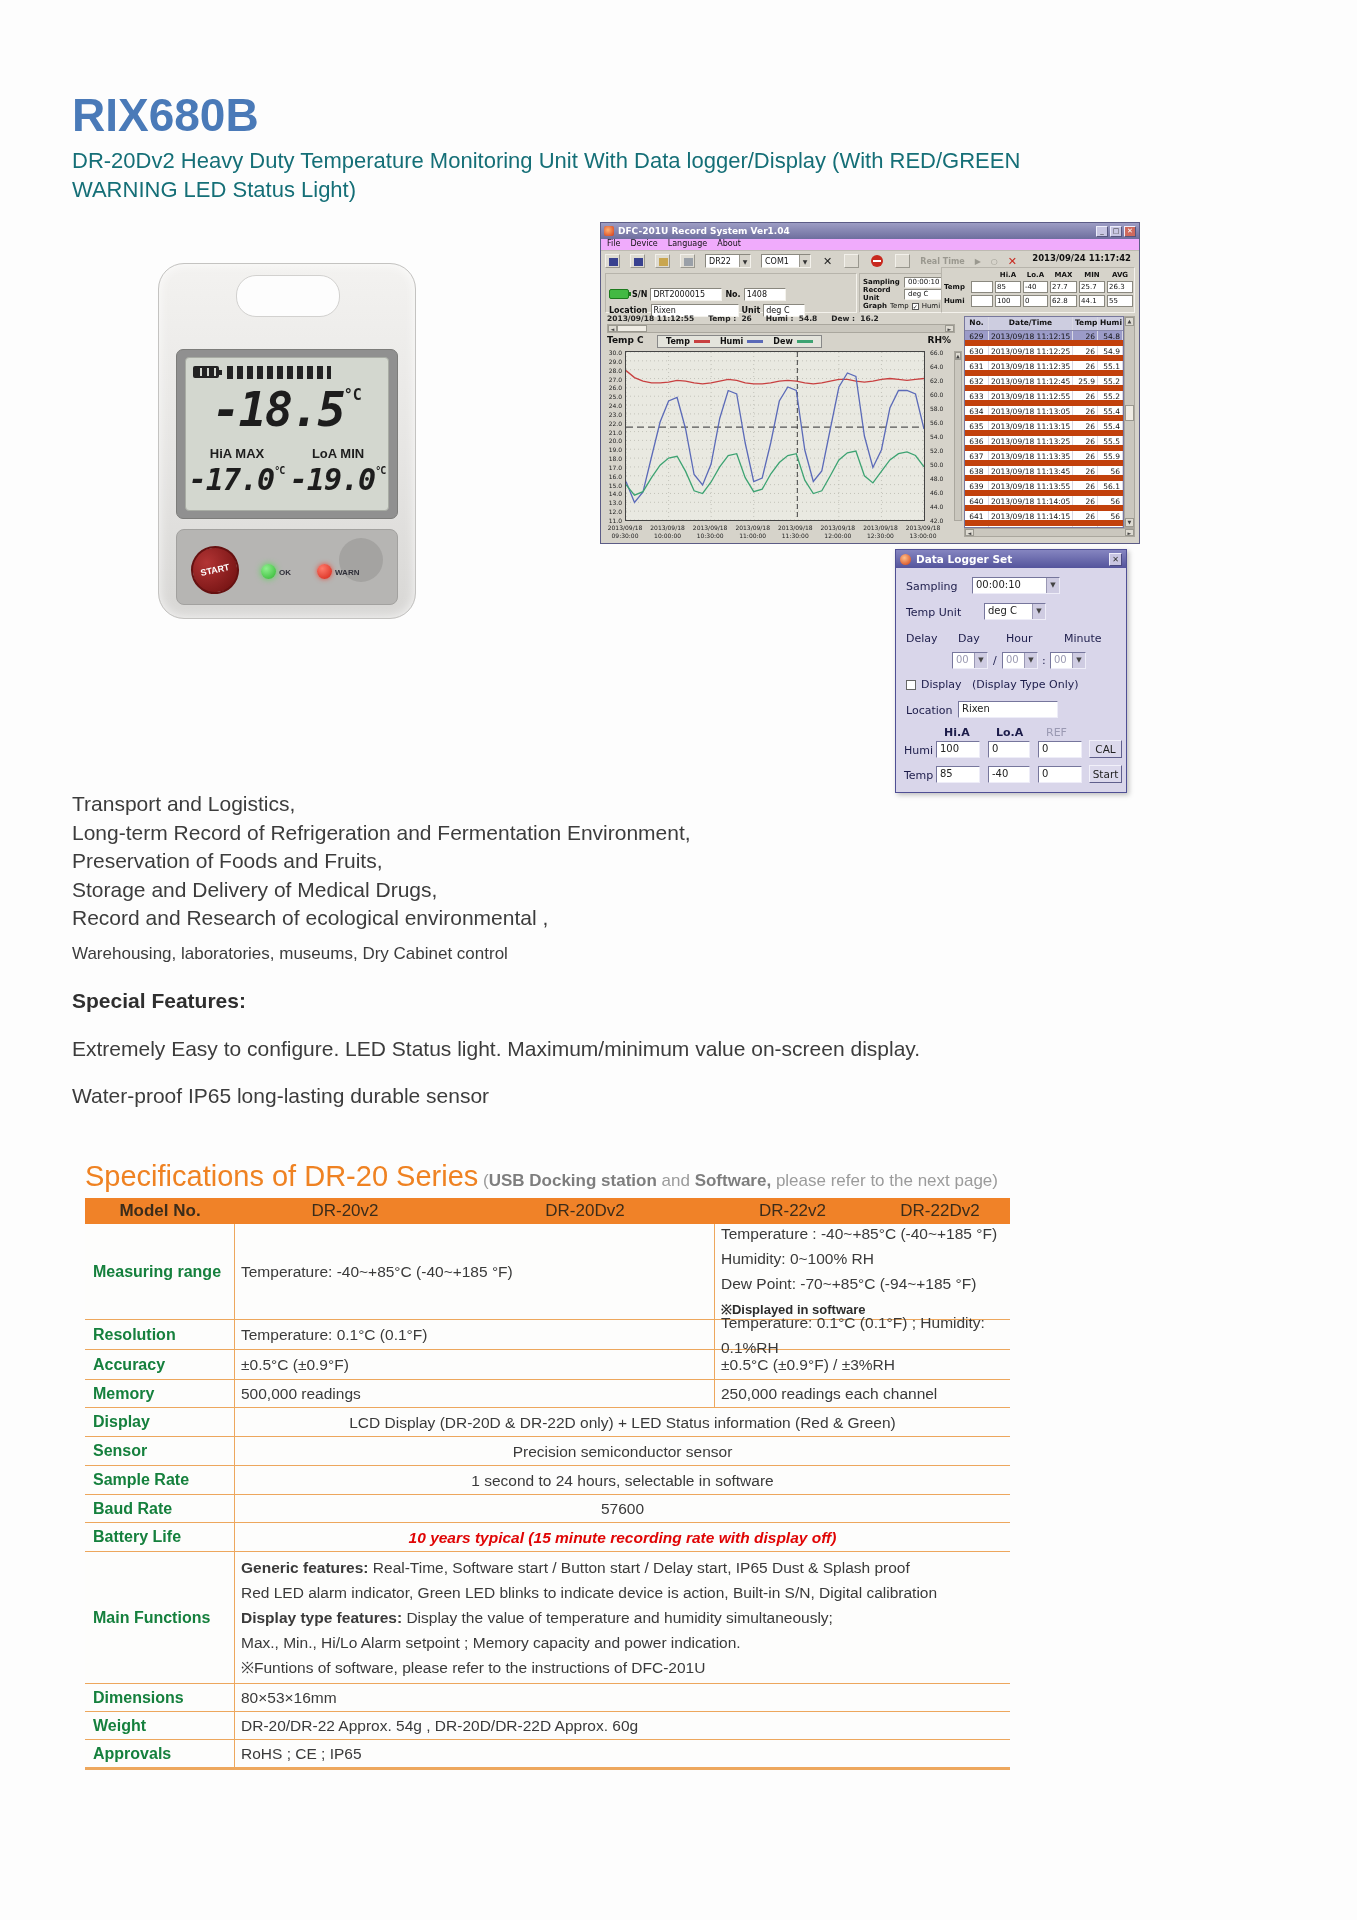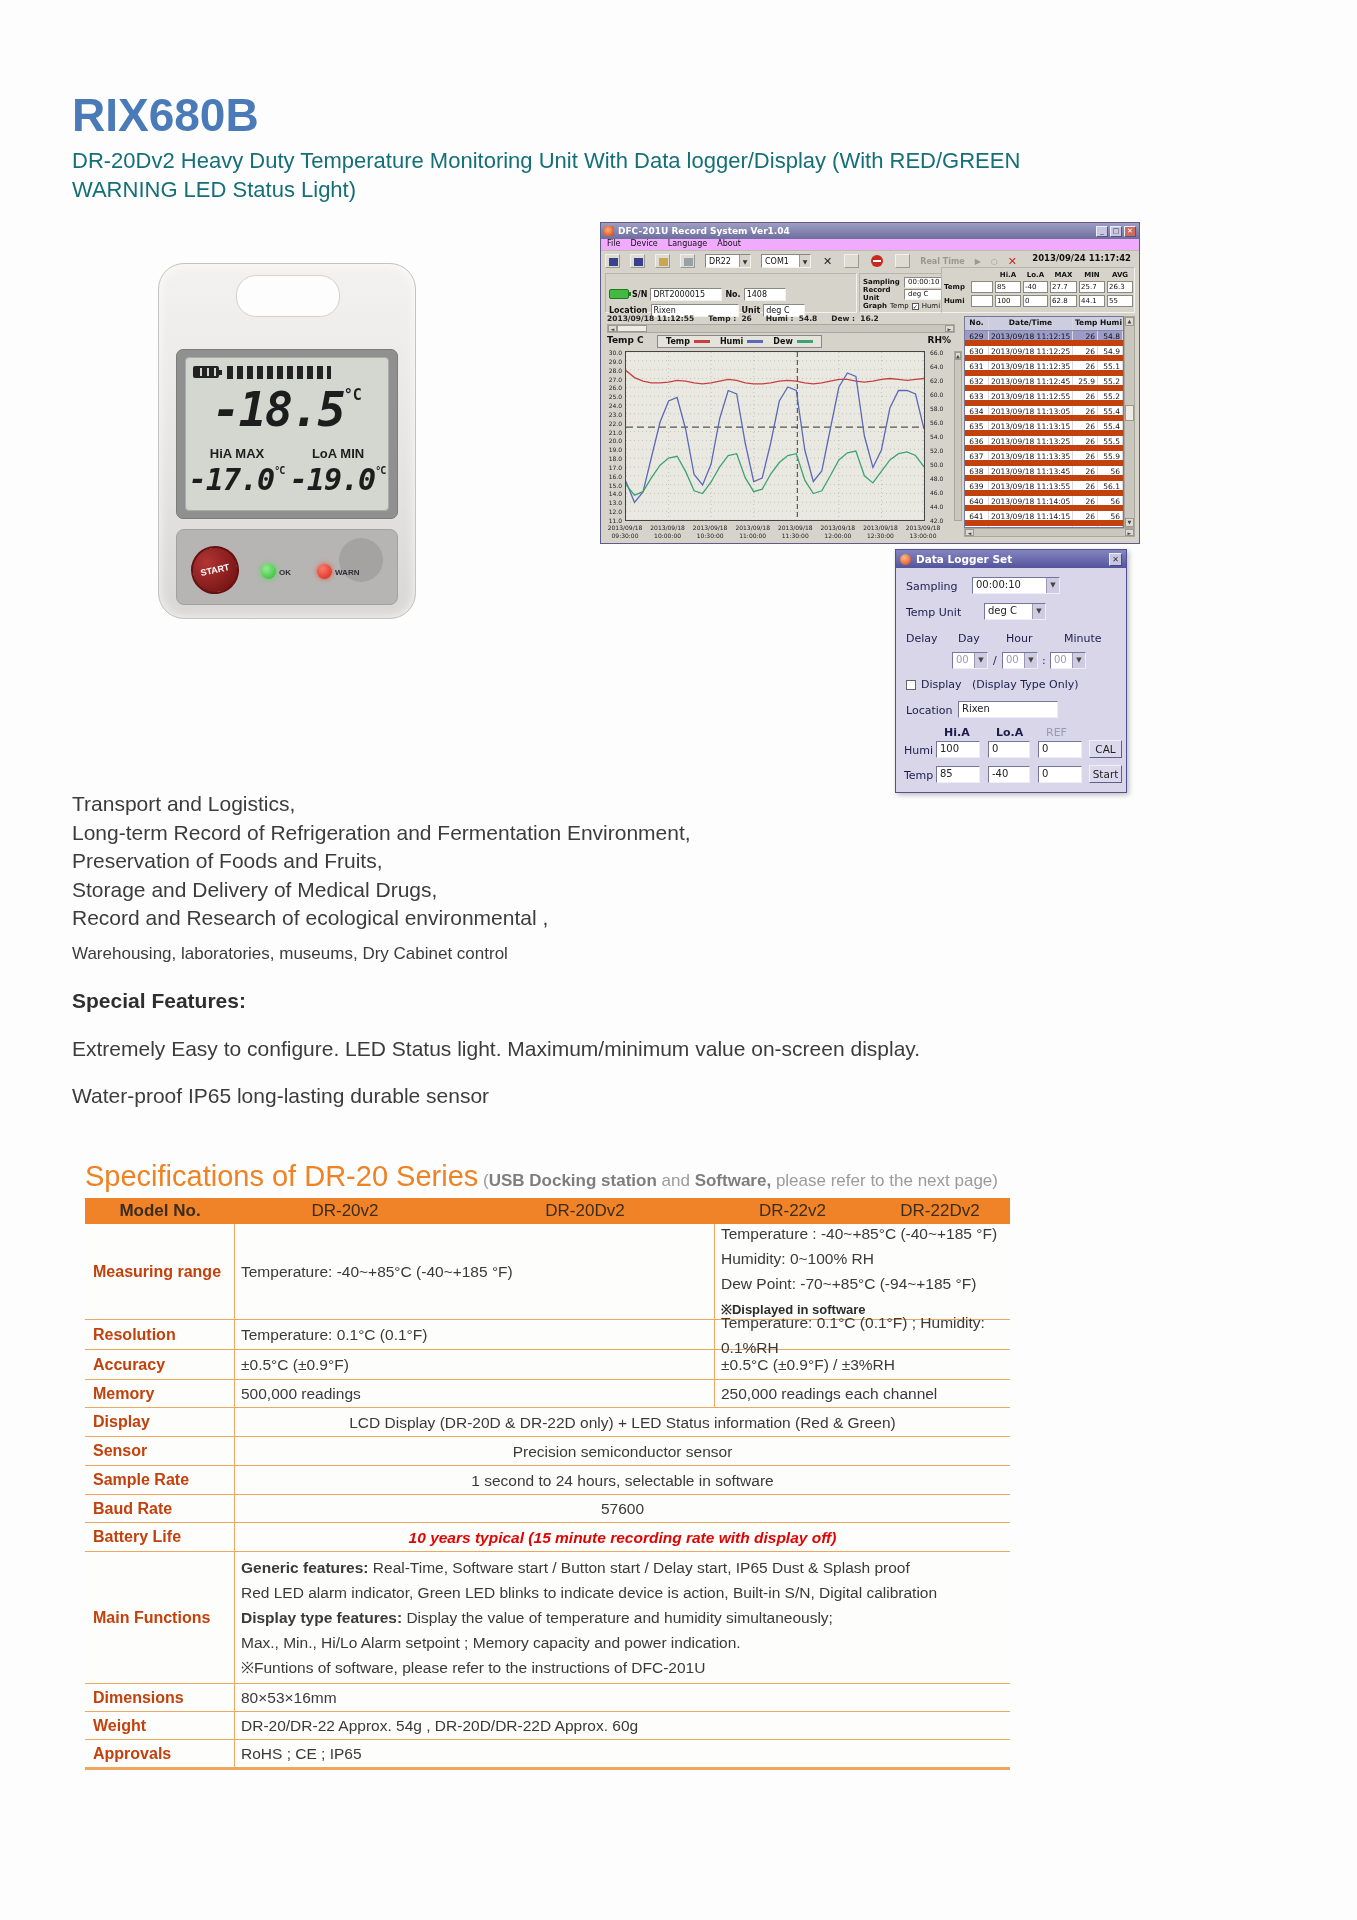--- a/index.html
+++ b/index.html
@@ -124,21 +124,21 @@
 
 
 .spec-title-row{position:absolute;left:85px;top:1160px;width:1200px;white-space:nowrap}
 .spec-title{font-size:29px;font-weight:normal;color:#ef8222;display:inline}
 .spec-note{font-size:17px;color:#9b9b9b;display:inline}
 .spec-note b{color:#7e7e7e}
 .spec-table{position:absolute;left:85px;top:1198px;width:925px;border-bottom:2px solid #eda75d}
 .spec-head{display:grid;grid-template-columns:150px 220px 260px 155px 140px;background:#f08228;height:26px;align-items:center;text-align:center;font-size:17px;color:#3c2c1a}
 .spec-head .c0{font-weight:bold}
 .srow{display:flex;border-bottom:1px solid #eda75d;background:#fdfdfc}
-.slabel{width:150px;border-right:1px solid #eda75d;display:flex;align-items:center;padding-left:8px;font-weight:bold;font-size:16px;color:#c2410c}
+.slabel{width:150px;border-right:1px solid #eda75d;display:flex;align-items:center;padding-left:8px;font-weight:bold;font-size:16px;color:#15803d}
 .scont{flex:1;display:flex}
 .scell{display:flex;flex-direction:column;justify-content:center;padding:3px 6px;font-size:15.5px;color:#3a3a3a}
 .scell.ca{width:480px;border-right:1px solid #eda75d}
 .scell.cb{flex:1}
 .scell.cf{width:100%}
 .sline{line-height:25px}
 .snote{font-size:13px;color:#2c2c2c}
 .redtext .sline{color:#e00505;font-weight:bold;font-style:italic}
 </style>
 </head>

